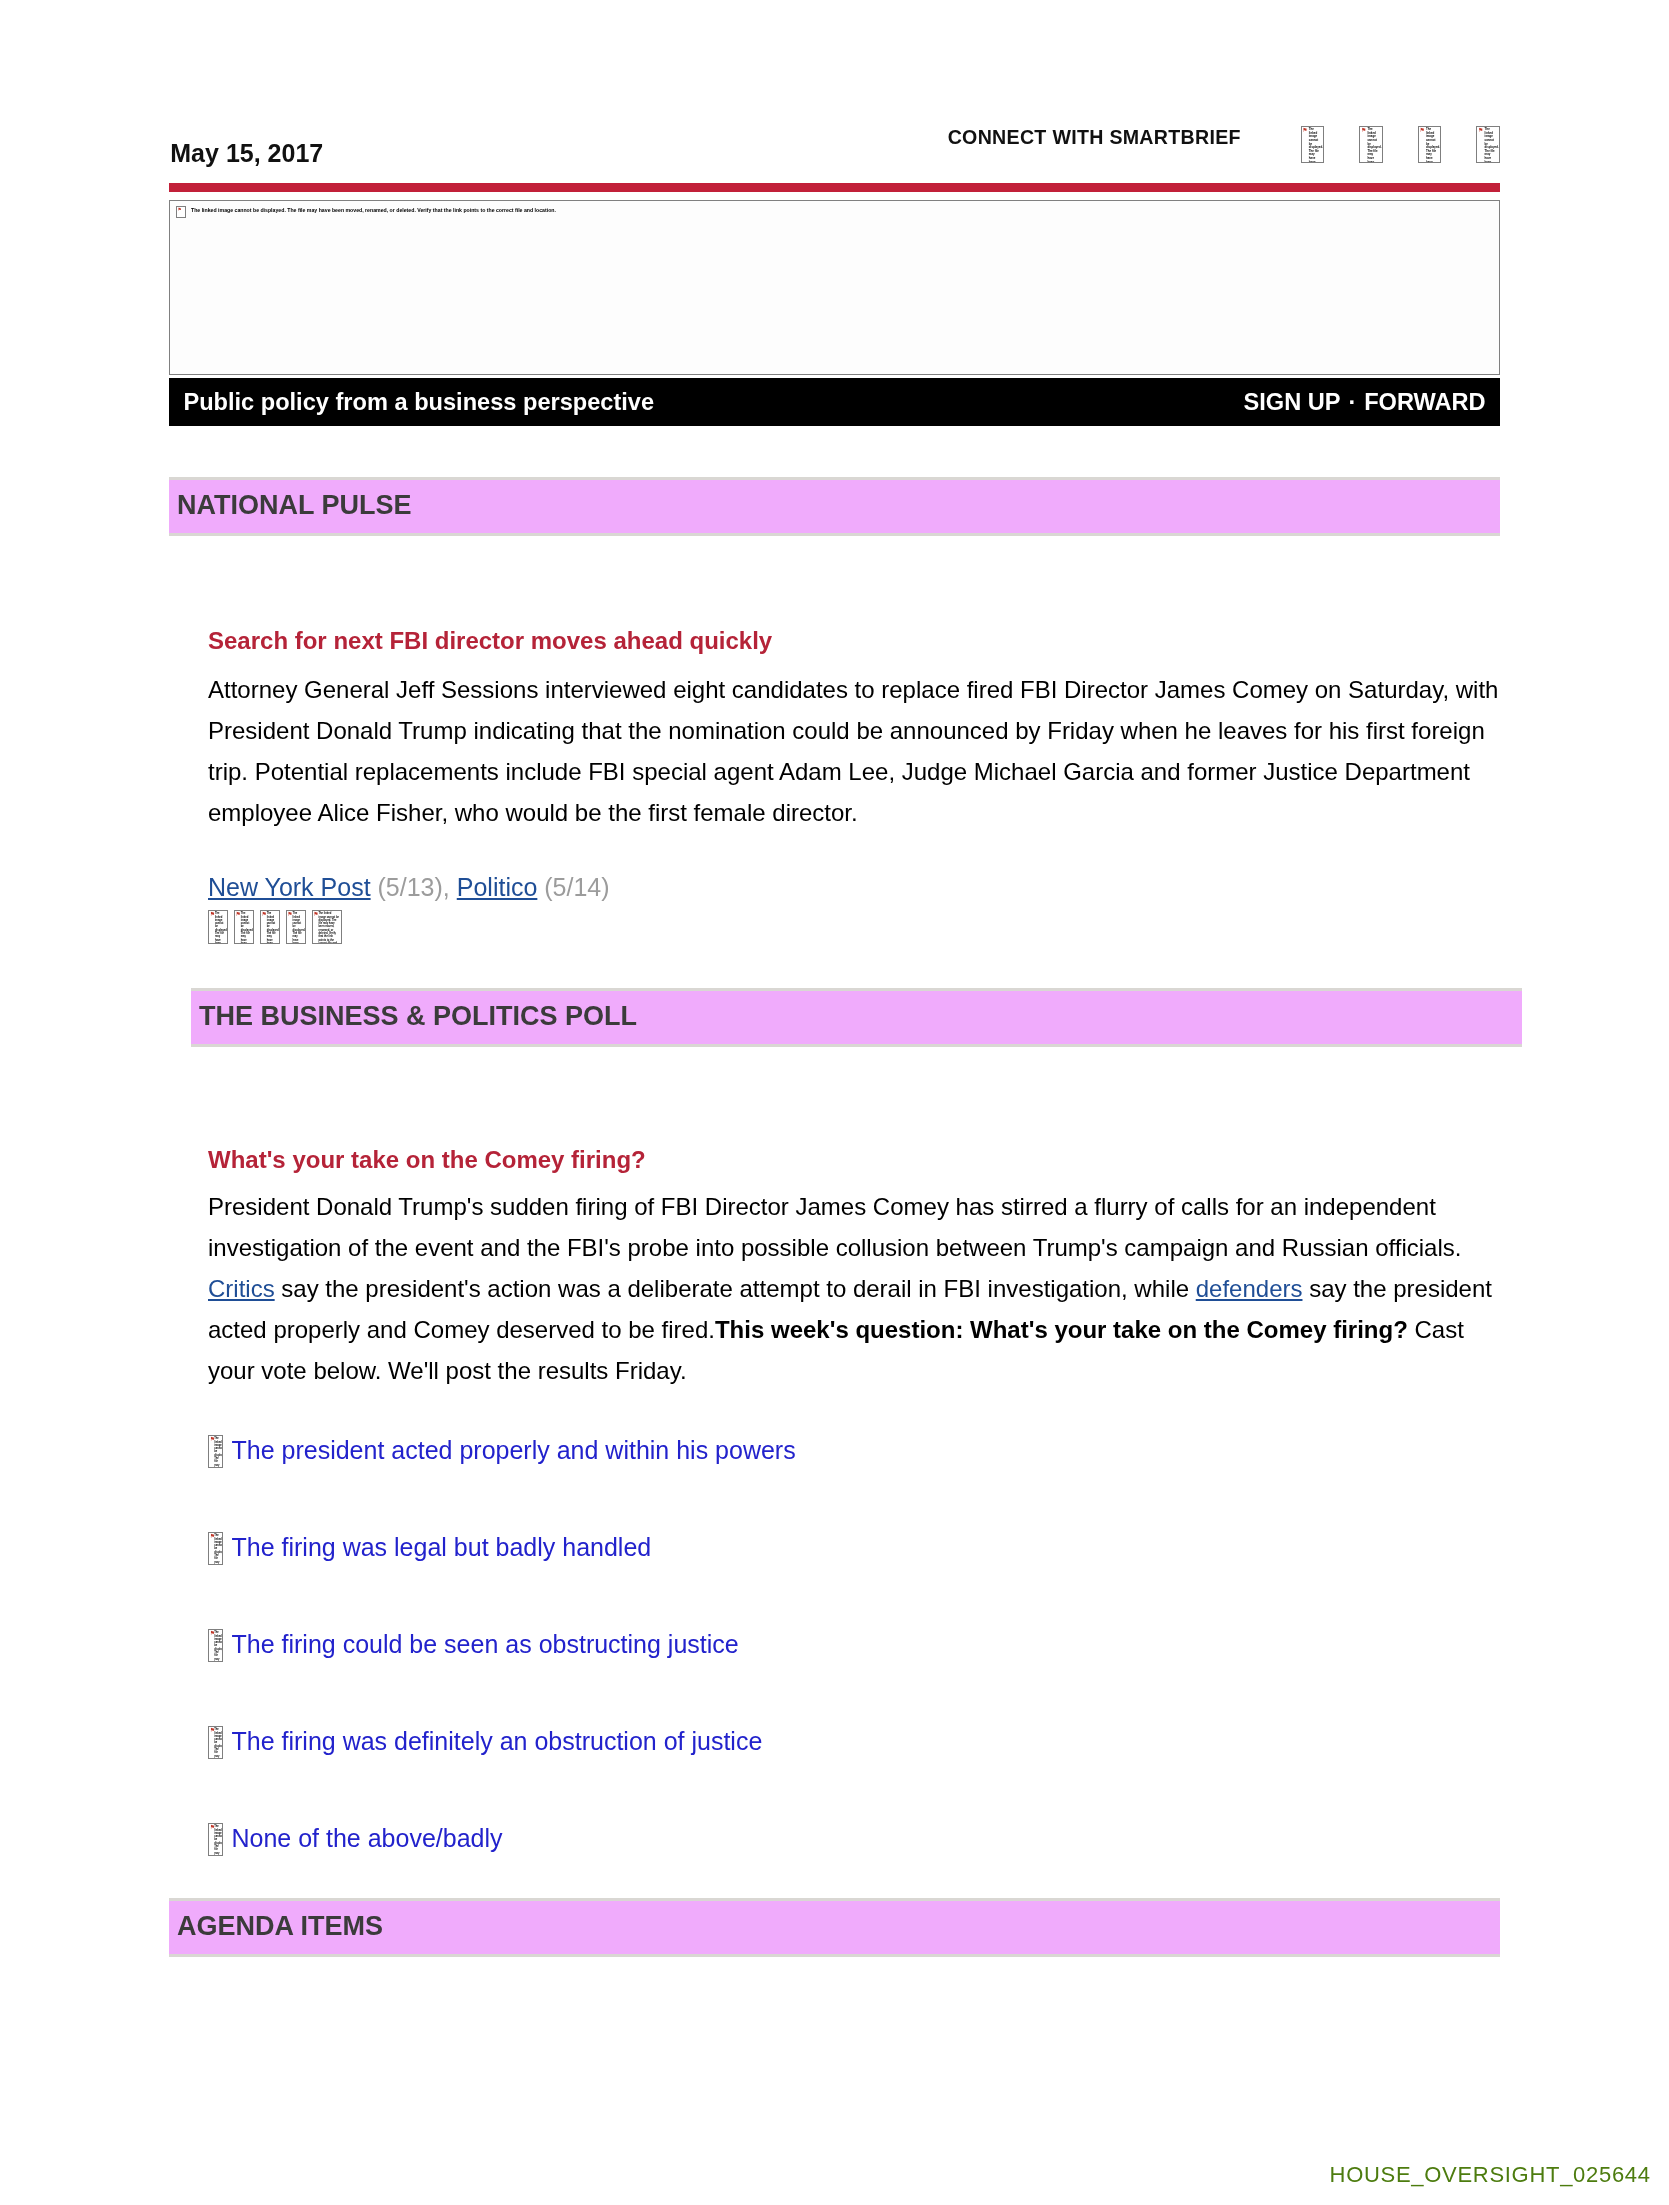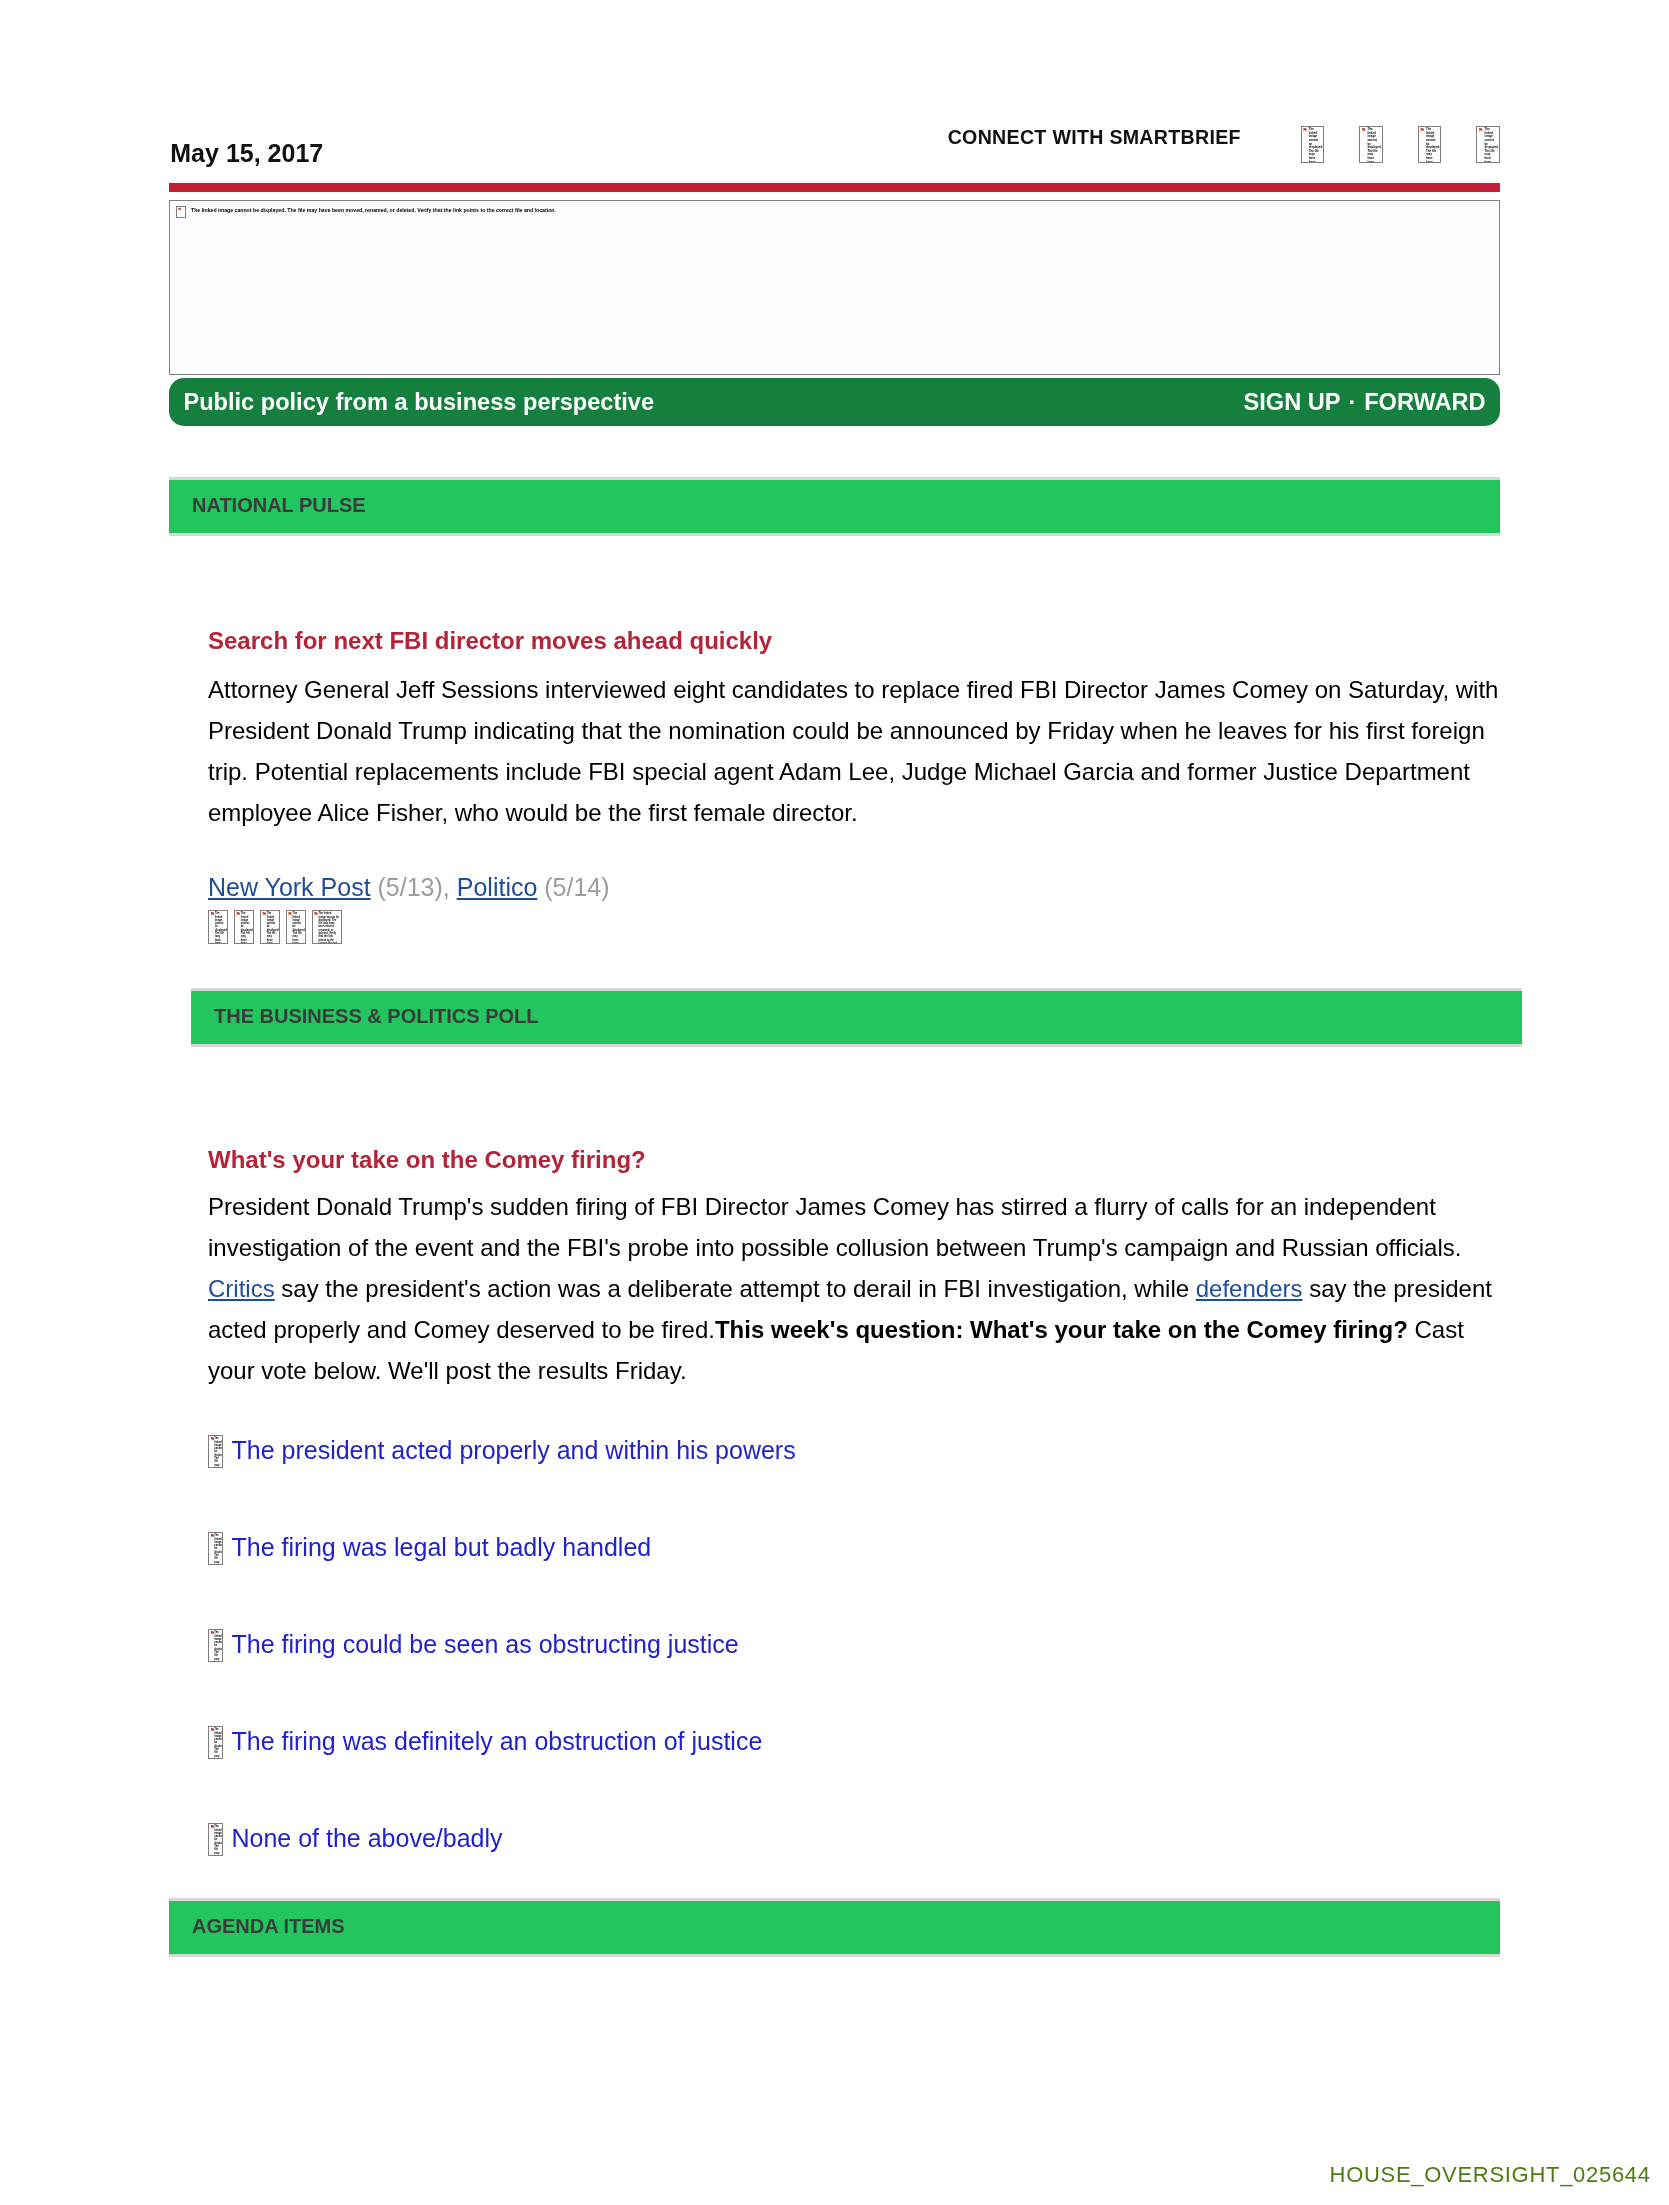--- a/index.html
+++ b/index.html
@@ -28,28 +28,28 @@
   .opt-bimg .bimg-text{margin-left:5.2px;font-size:2.6px;line-height:3.3px;}
   .hero-bimg{width:10.5px;height:12.4px;flex:0 0 auto;}
   .hero-bimg .flag{font-size:4.6px;line-height:5.2px;}
 
   .rule{position:absolute;left:0;top:183px;width:100%;height:9.2px;background:#c22039;}
 
   .hero{position:absolute;left:0;top:200px;width:100%;height:175px;border:0.7px solid #808080;box-sizing:border-box;
         display:flex;align-items:flex-start;gap:4.6px;padding:4.6px 5.9px;background:#fdfdfd;}
   .hero-msg{font-size:5.2px;font-weight:bold;color:#000;white-space:nowrap;padding-top:1.3px;}
 
-  .tagline{position:absolute;left:0;top:378px;width:100%;height:48px;background:#15803d;box-sizing:border-box;
-           display:flex;align-items:center;justify-content:space-between;padding:0 14.4px;border-radius:15px;}
+  .tagline{position:absolute;left:0;top:378px;width:100%;height:48px;background:#000000;box-sizing:border-box;
+           display:flex;align-items:center;justify-content:space-between;padding:0 14.4px;}
   .tagline .tg-left{font-size:23.6px;font-weight:bold;color:#fff;}
   .tagline .tg-right{font-size:23.6px;font-weight:bold;color:#fff;display:flex;gap:7.9px;align-items:center;}
   .tagline a{color:#fff;text-decoration:none;}
 
-  .band{position:absolute;left:0;width:100%;height:59px;background:#22c55e;border-top:3.9px solid #d9d7d3;border-bottom:3.9px solid #d9d7d3;
-        box-sizing:border-box;font-size:20px;font-weight:bold;color:#3b3b3b;line-height:50px;padding-left:23px;}
+  .band{position:absolute;left:0;width:100%;height:59px;background:#f0abfc;border-top:3.9px solid #d9d7d3;border-bottom:3.9px solid #d9d7d3;
+        box-sizing:border-box;font-size:27px;font-weight:bold;color:#3b3b3b;line-height:50px;padding-left:8px;}
   .band-np{top:477px;}
   .band-poll{top:988px;margin-left:22px;}
   .band-agenda{top:1898px;}
 
   .headline{position:absolute;left:39px;font-size:24px;font-weight:bold;color:#b52338;line-height:33px;}
   .hl1{top:624px;}
   .hl2{top:1143px;}
 
   .para{position:absolute;left:39px;width:1293px;font-size:24px;line-height:41px;color:#000;}
   .p1{top:669px;}

